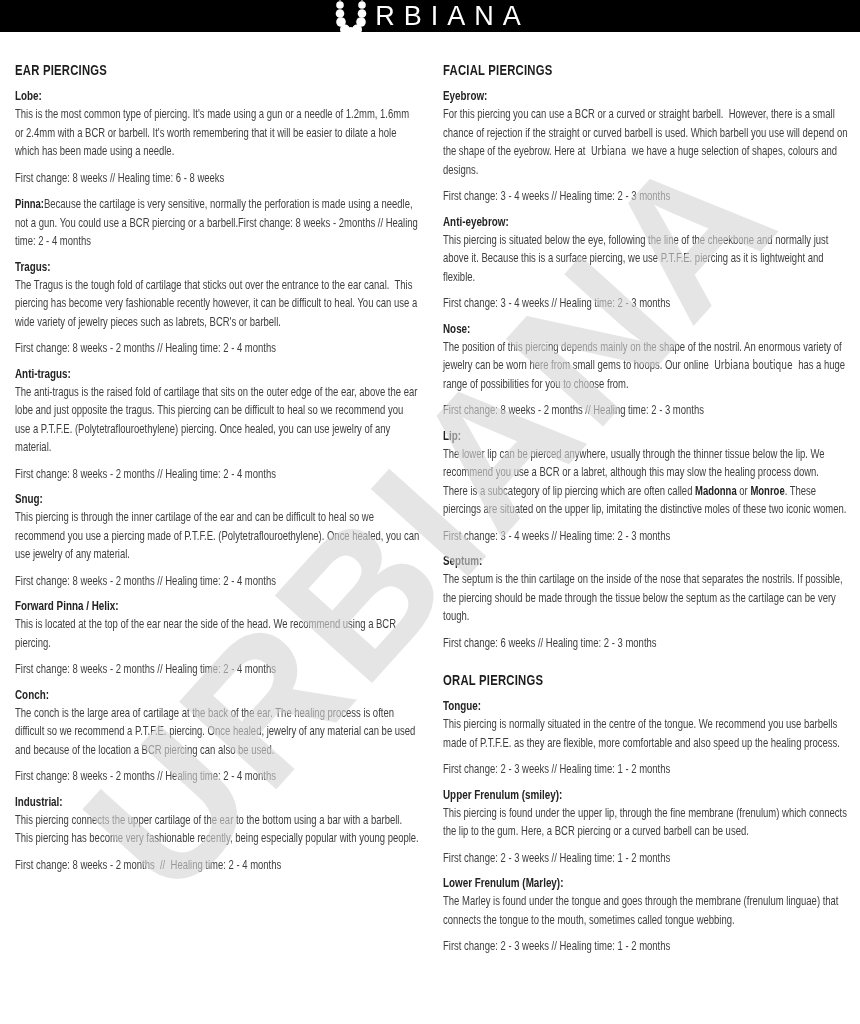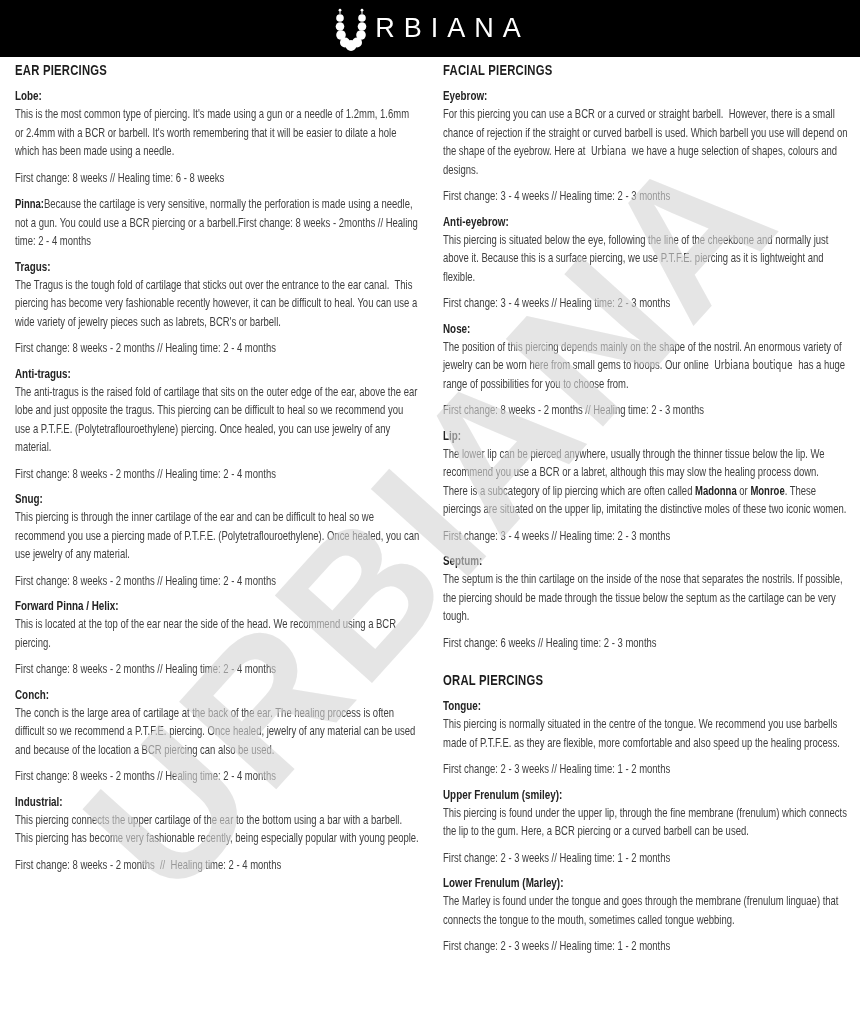--- a/index.html
+++ b/index.html
@@ -5,21 +5,21 @@
   html, body { margin: 0; padding: 0; }
   body {
     width: 860px; height: 1024px;
     background: #ffffff;
     font-family: "Liberation Sans", sans-serif;
     position: relative;
     overflow: hidden;
   }
   
   .header {
-    height: 57px;
+    height: 32px;
     background: #000000;
     display: flex;
     align-items: center;
     justify-content: center;
   }
   .brand { display: flex; align-items: center; }
   .brand svg { display: block; margin-top: 2px; }
   .brand-name {
     color: #ffffff;
     font-size: 27px;

